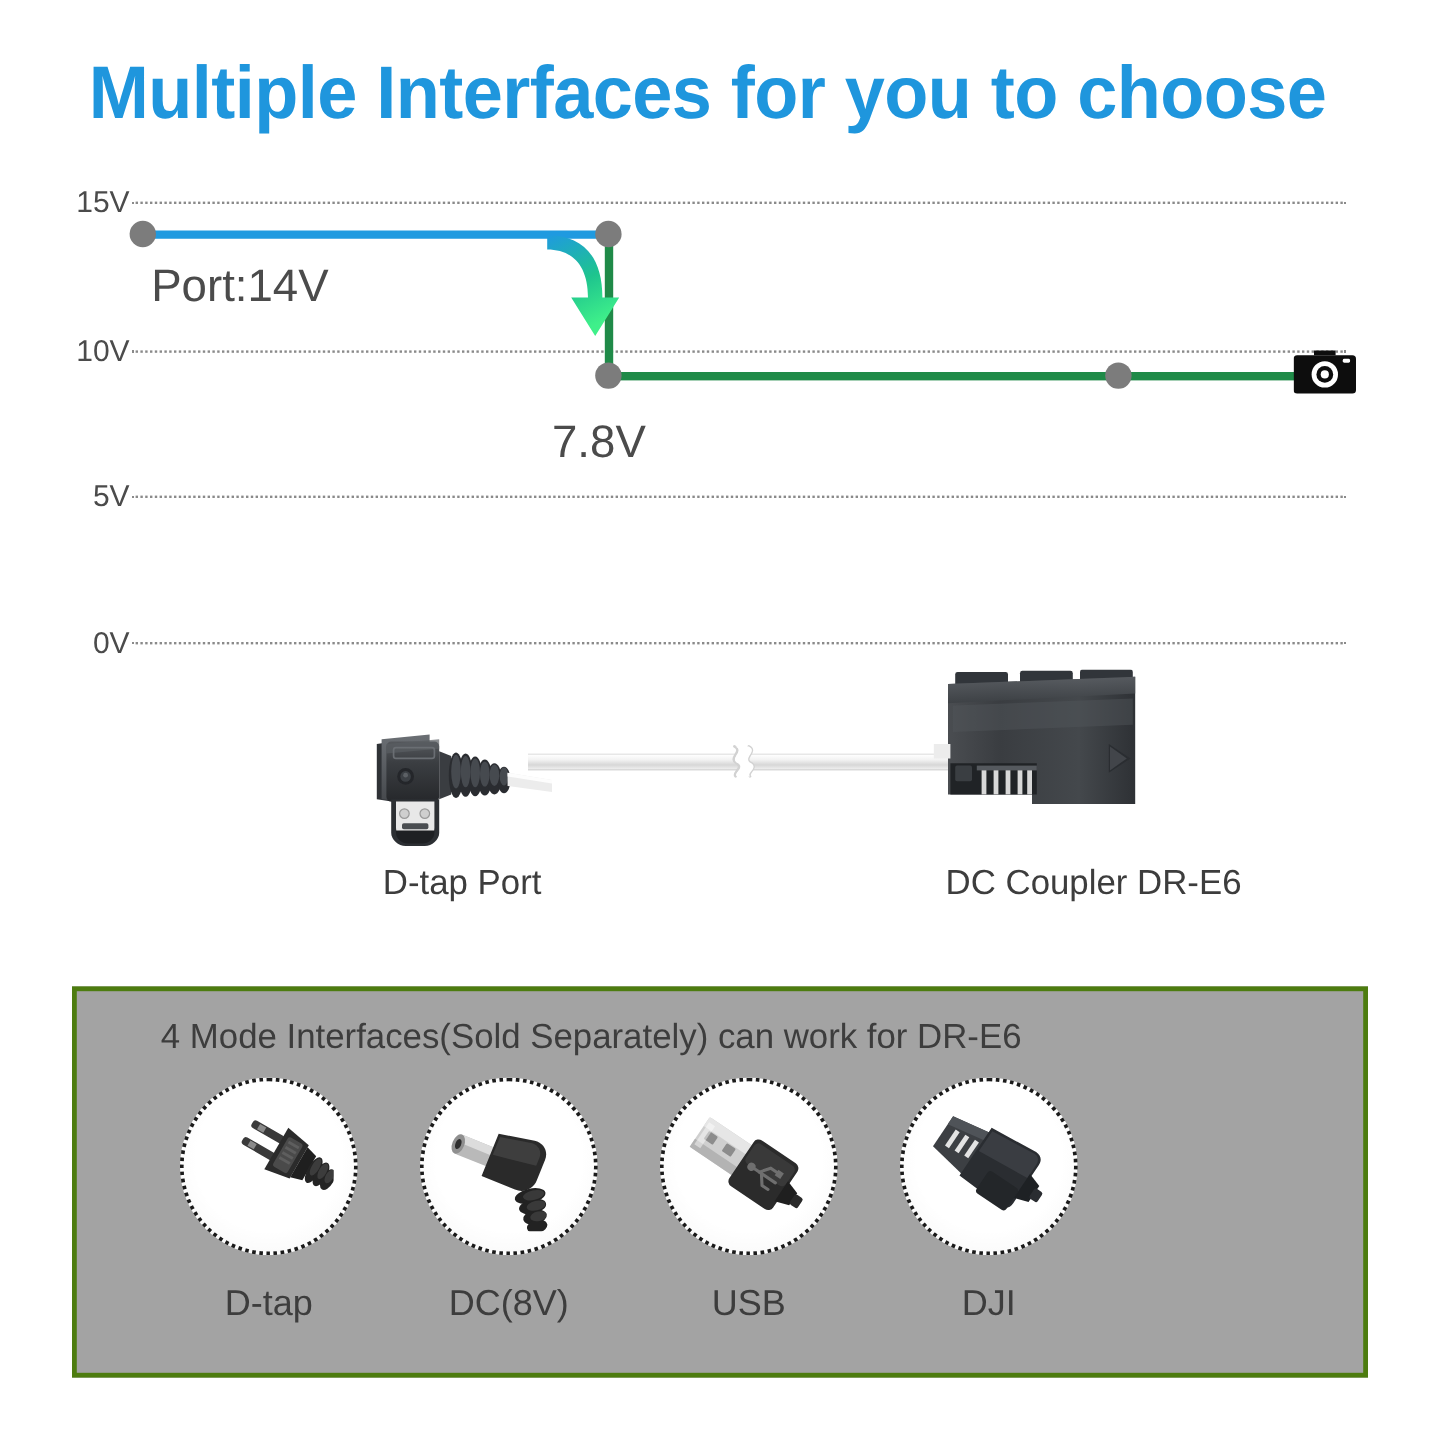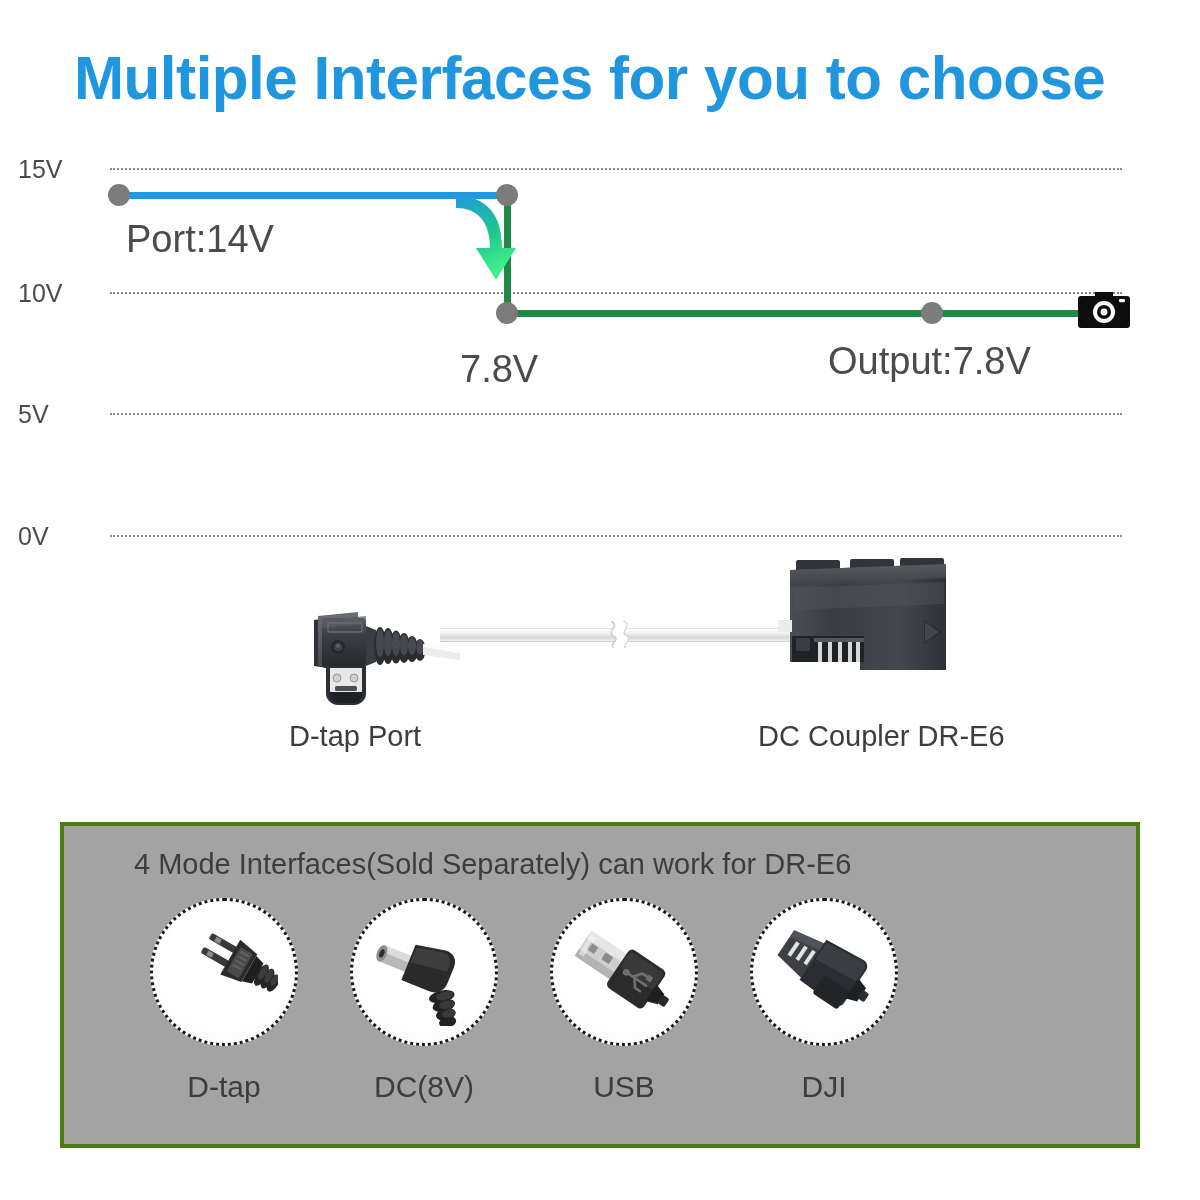--- a/index.html
+++ b/index.html
@@ -44,20 +44,21 @@
     left: 0;
     width: 1200px;
     height: 0;
   }
   .grid-label {
     position: absolute;
     right: 1092px;
     top: -13px;
     font-size: 25px;
     color: #4b4b4b;
+    text-align: right;
     width: 90px;
     white-space: nowrap;
   }
   .grid-line {
     position: absolute;
     left: 110px;
     width: 1012px;
     top: 0;
     border-top: 2px dotted #8a8a8a;
     height: 0;
@@ -163,20 +164,21 @@
     left: 778px;
     top: 18px;
     width: 230px;
     height: 150px;
   }
   .part-label {
     position: absolute;
     font-size: 29px;
     color: #3d3d3d;
     white-space: nowrap;
+    margin-left: 30px;
   }
   #label-dtap-port { left: 289px; top: 180px; }
   #label-dc-coupler { left: 758px; top: 180px; text-align: right; }
 
   
   #bottom-panel {
     position: absolute;
     left: 60px;
     top: 822px;
     width: 1080px;
@@ -264,21 +266,20 @@
     <path d="M4 8 C 34 8, 50 26, 50 60 L 64 60 L 44 92 L 24 60 L 38 60 C 38 32, 24 20, 4 20 Z" fill="url(#arrGrad)"></path>
   </svg>
 
   <div class="node" id="node-input"></div>
   <div class="node" id="node-corner"></div>
   <div class="node" id="node-drop"></div>
   <div class="node" id="node-output"></div>
 
   <div class="chart-annot" id="annot-input">Port:14V</div>
   <div class="chart-annot" id="annot-drop">7.8V</div>
-  <div class="chart-annot" id="annot-output">Output:7.8V</div>
 
   <svg id="camera-icon" viewBox="0 0 52 44">
     <path d="M17 5 h18 v4 h-18 z" fill="#0d0d0d"></path>
     <rect x="0" y="9" width="52" height="32" rx="3" fill="#0d0d0d"></rect>
     <circle cx="26" cy="25" r="11" fill="#ffffff"></circle>
     <circle cx="26" cy="25" r="7" fill="#0d0d0d"></circle>
     <circle cx="26" cy="25" r="3.4" fill="#ffffff"></circle>
     <rect x="41" y="12" width="6" height="3.2" rx="1.2" fill="#ffffff"></rect>
   </svg>
 </div>

